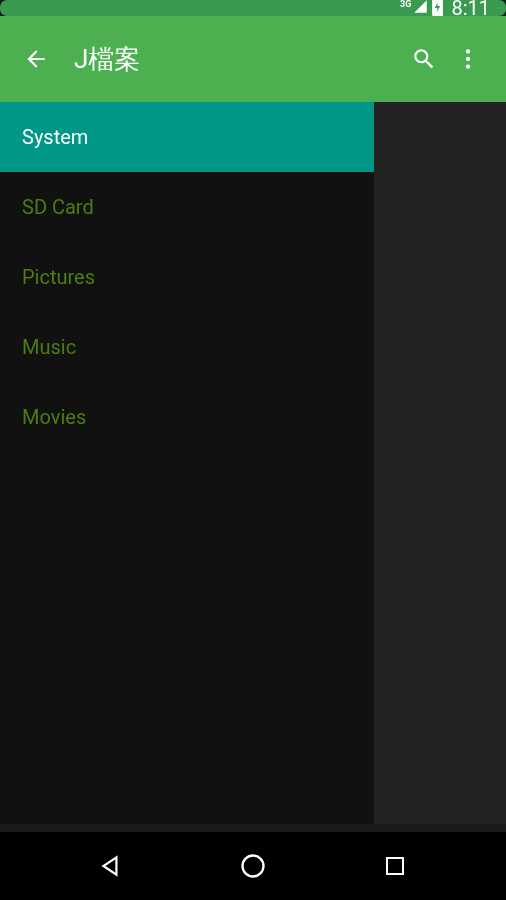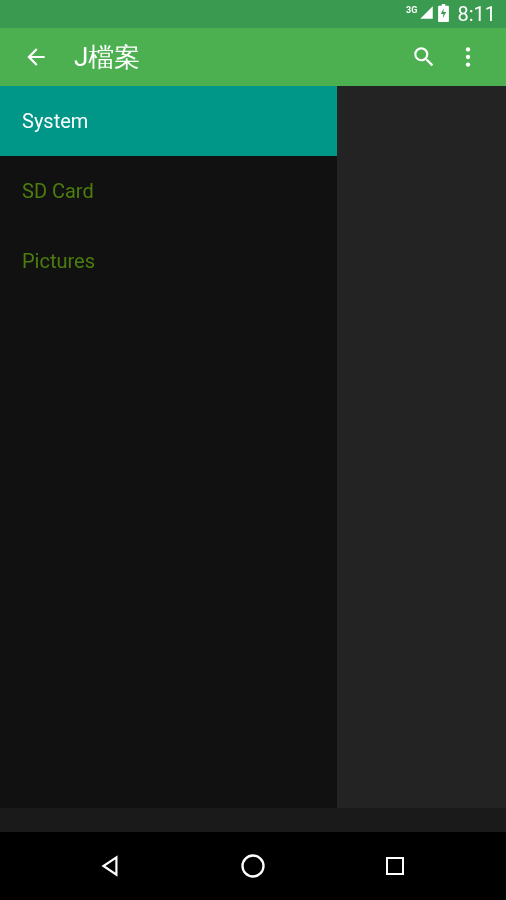--- a/index.html
+++ b/index.html
@@ -9,38 +9,39 @@
     }
     body {
       width: 506px;
       height: 900px;
       background: #1a1a1a;
       font-family: Roboto, Arial, sans-serif;
       overflow: hidden;
       position: relative;
     }
     .status-bar {
-      height: 28px;
+      height: 16px;
       background: #3a9a50;
       display: flex;
       align-items: center;
       justify-content: flex-end;
-      padding-right: 10px;
+      padding-right: 16px;
       color: white;
       font-size: 14px;
       gap: 4px;
+      border-radius: 7px;
     }
     .status-3g {
       font-size: 9px;
       font-weight: bold;
       margin-right: -2px;
       margin-bottom: 8px;
     }
     .app-bar {
-      height: 58px;
+      height: 86px;
       background: #4caf50;
       display: flex;
       align-items: center;
       padding: 0 16px;
       color: white;
     }
     .back-btn {
       width: 40px;
       height: 40px;
       display: flex;
@@ -58,21 +59,21 @@
       height: 44px;
       display: flex;
       align-items: center;
       justify-content: center;
     }
     .content {
       display: flex;
       height: calc(100% - 28px - 82px - 68px);
     }
     .drawer {
-      width: 337px;
+      width: 374px;
       background: #111111;
     }
     .drawer-item {
       height: 70px;
       display: flex;
       align-items: center;
       padding-left: 22px;
       color: #4d7c0f;
       font-size: 20px;
       font-weight: 400;
@@ -150,20 +151,26 @@
   <div class="drawer">
     <div class="drawer-item selected">
       <span>System</span>
     </div>
     <div class="drawer-item">
       <span>SD Card</span>
     </div>
     <div class="drawer-item">
       <span>Pictures</span>
     </div>
+    <div class="drawer-item">
+      <span>Music</span>
+    </div>
+    <div class="drawer-item">
+      <span>Movies</span>
+    </div>
   </div>
   <div class="main-area"></div>
 </div>
 
 <div class="nav-bar">
   <div class="nav-btn">
     <svg width="26" height="26" viewBox="0 0 24 24" fill="none" stroke="white" stroke-width="2">
       <path d="M17 4 L5 12 L17 20 Z"></path>
     </svg>
   </div>

